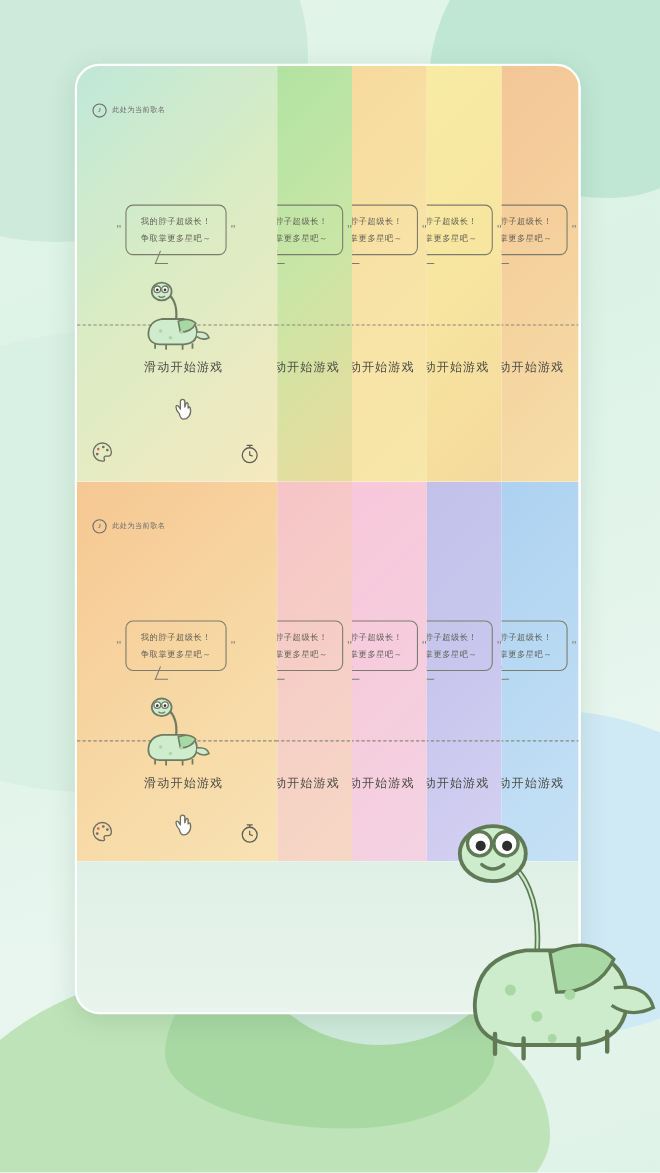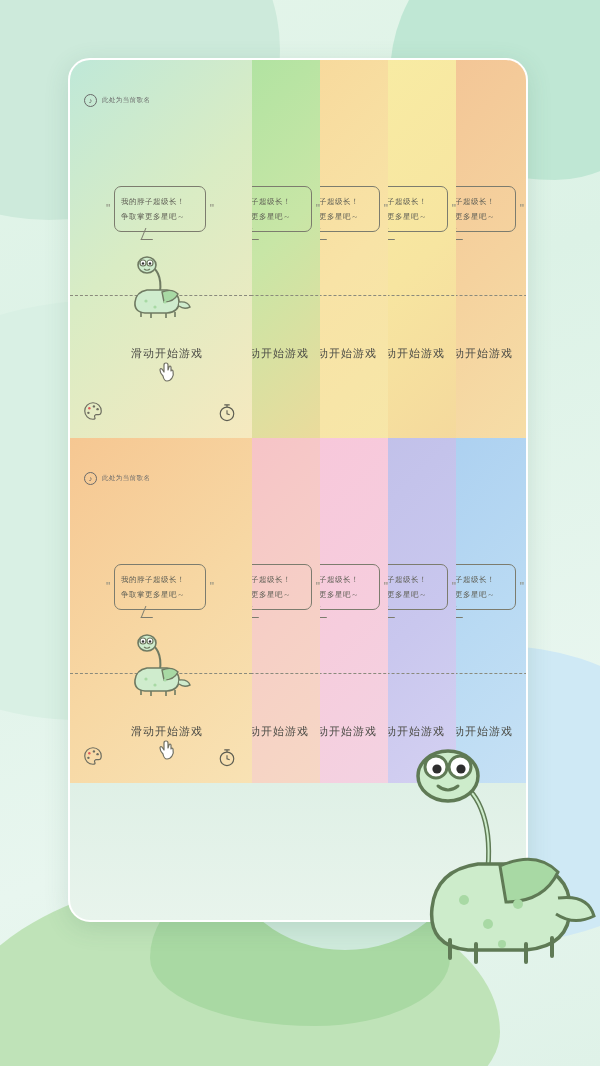--- a/index.html
+++ b/index.html
@@ -168,21 +168,21 @@
     transform: skewX(-22deg);
   }
   .bubble-text {
     position: absolute;
     inset: 0;
     padding: 7px 6px;
     box-sizing: border-box;
     font-size: 7.5px;
     line-height: 15px;
     color: #5f5f55;
-    text-align: left;
+    text-align: center;
     letter-spacing: 0.5px;
   }
   .quote {
     position: absolute;
     font-size: 12px;
     color: #8b8b7d;
     line-height: 1;
   }
   .quote.l { left: -9px; top: 16px; }
   .quote.r { right: -9px; top: 16px; }
@@ -199,21 +199,21 @@
     position: absolute;
     left: 52px;
     top: 196px;
     width: 74px;
     height: 64px;
   }
   .cta {
     position: absolute;
     left: 0;
     right: 0;
-    top: 286px;
+    top: 266px;
     text-align: center;
     font-size: 11px;
     color: #4c4c46;
     letter-spacing: 1px;
     margin-left: 12px;
   }
   .hand {
     position: absolute;
     left: 84px;
     top: 300px;

